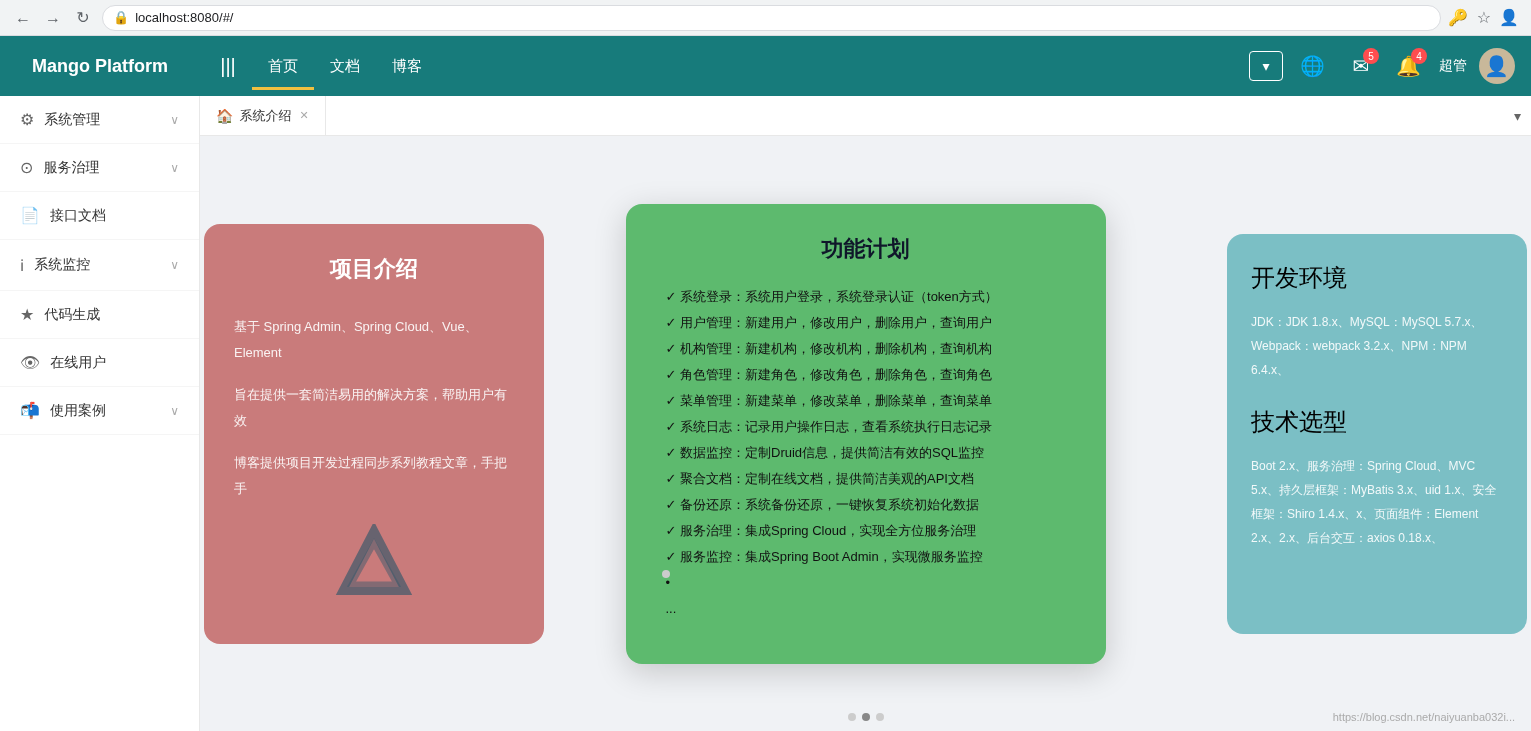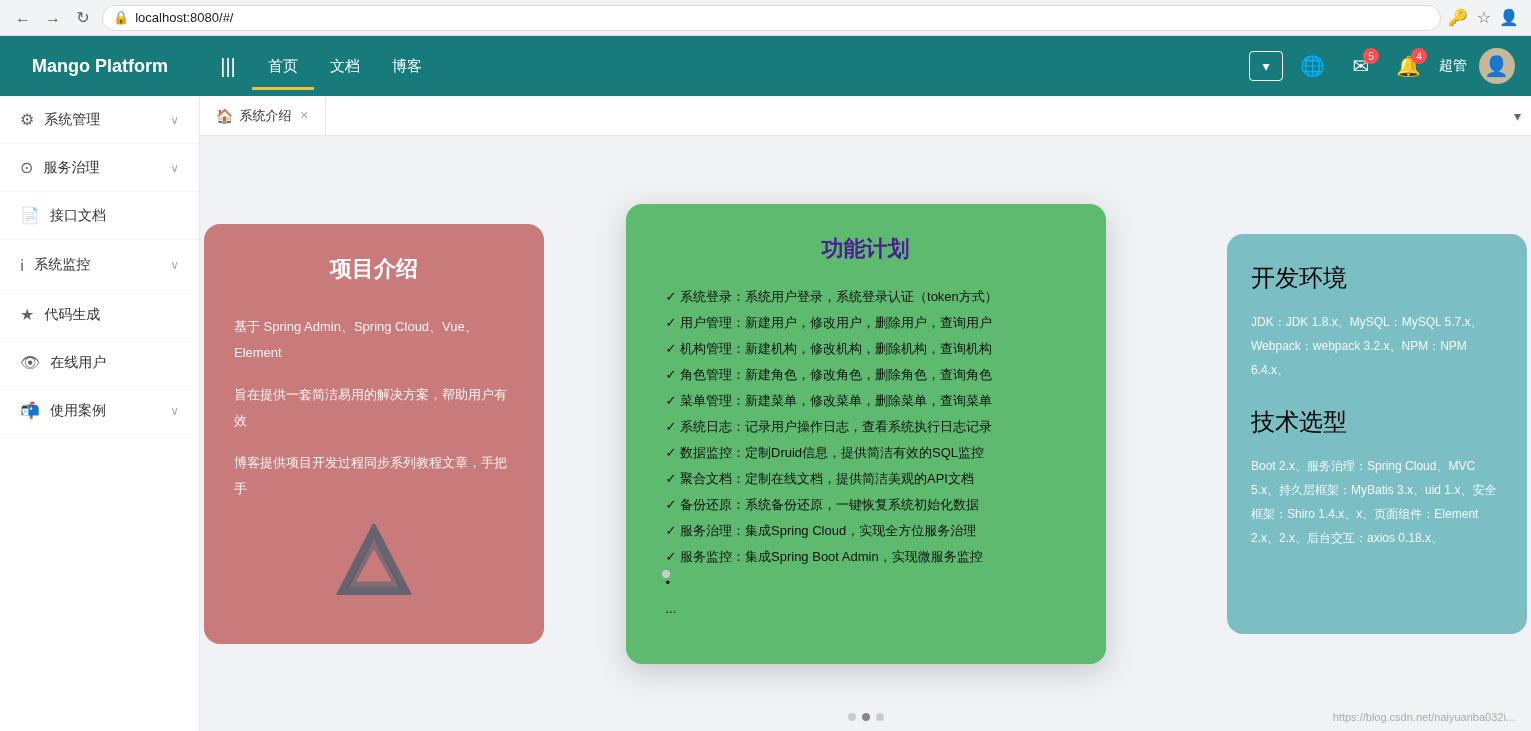--- a/index.html
+++ b/index.html
@@ -281,21 +281,21 @@
       left: 50%;
       top: 50%;
       transform: translate(-50%, -50%);
       box-shadow: 0 8px 32px rgba(0,0,0,0.18);
     }
     .card-features h2 {
       font-size: 22px;
       font-weight: bold;
       text-align: center;
       margin-bottom: 20px;
-      color: #4c1d95;
+      color: #0f172a;
     }
     .feature-list {
       list-style: none;
       padding: 0;
     }
     .feature-list li {
       font-size: 13px;
       line-height: 2;
       color: #111;
       padding-left: 4px;

